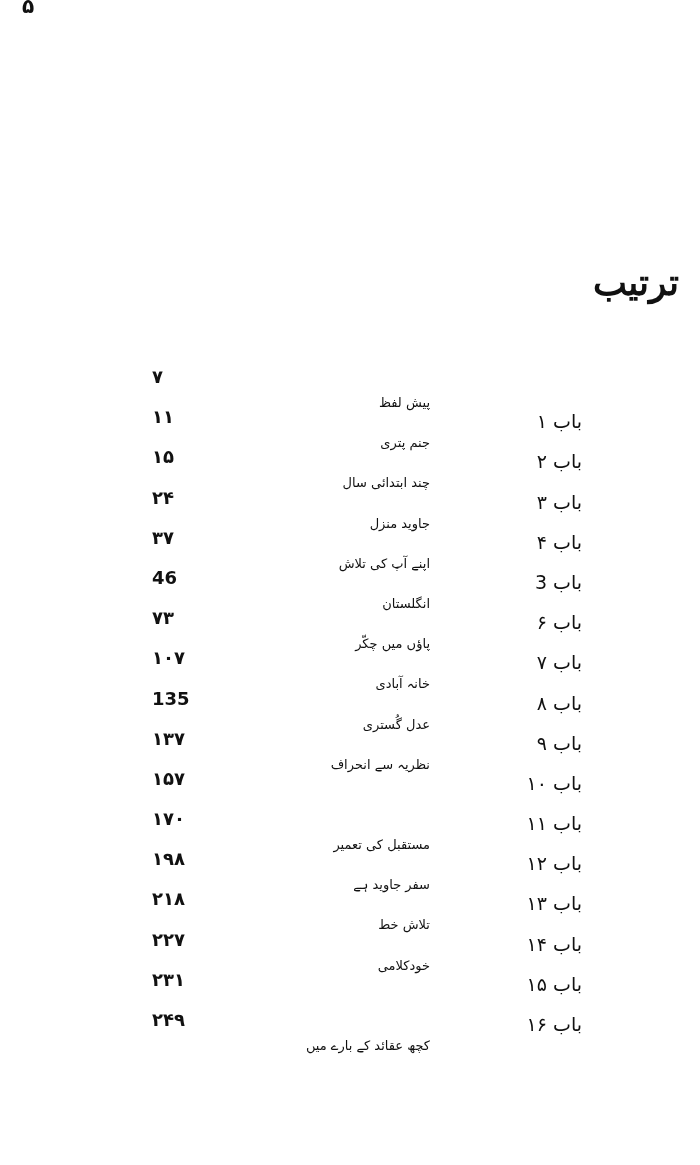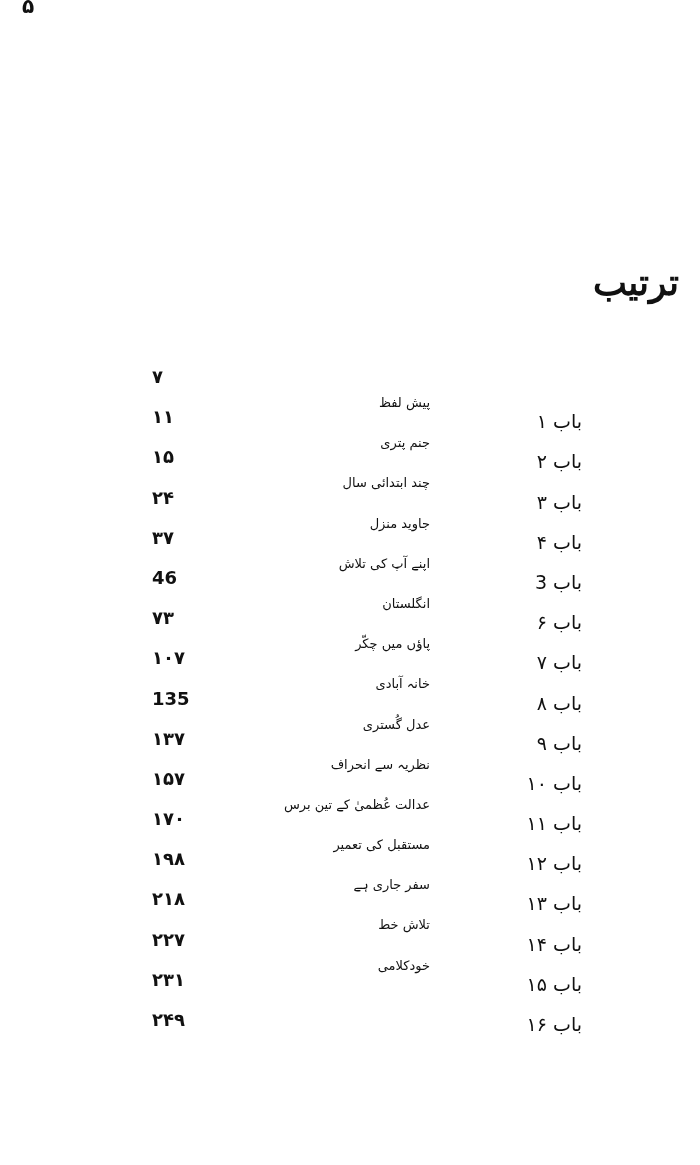--- a/index.html
+++ b/index.html
@@ -127,45 +127,45 @@
       <span class="title-text">عدل گُستری</span>
       <span class="pageno">135</span>
     </div>
     <div class="toc-row">
       <span class="chapter">باب ۹</span>
       <span class="title-text">نظریہ سے انحراف</span>
       <span class="pageno">۱۳۷</span>
     </div>
     <div class="toc-row">
       <span class="chapter">باب ۱۰</span>
-      <span class="title-text">عدالت عُظمیٰ کے تین برس</span>
       <span class="pageno">۱۵۷</span>
     </div>
     <div class="toc-row">
       <span class="chapter">باب ۱۱</span>
       <span class="title-text">مستقبل کی تعمیر</span>
       <span class="pageno">۱۷۰</span>
     </div>
     <div class="toc-row">
       <span class="chapter">باب ۱۲</span>
-      <span class="title-text">سفر جاری ہے</span>
+      <span class="title-text">سفر جاوید ہے</span>
       <span class="pageno">۱۹۸</span>
     </div>
     <div class="toc-row">
       <span class="chapter">باب ۱۳</span>
       <span class="title-text">تلاش خط</span>
       <span class="pageno">۲۱۸</span>
     </div>
     <div class="toc-row">
       <span class="chapter">باب ۱۴</span>
       <span class="title-text">خودکلامی</span>
       <span class="pageno">۲۲۷</span>
     </div>
     <div class="toc-row">
       <span class="chapter">باب ۱۵</span>
       <span class="pageno">۲۳۱</span>
     </div>
     <div class="toc-row">
       <span class="chapter">باب ۱۶</span>
+      <span class="title-text">کچھ عقائد کے بارے میں</span>
       <span class="pageno">۲۴۹</span>
     </div>
   </div>
 </div>
 
 </body></html>

